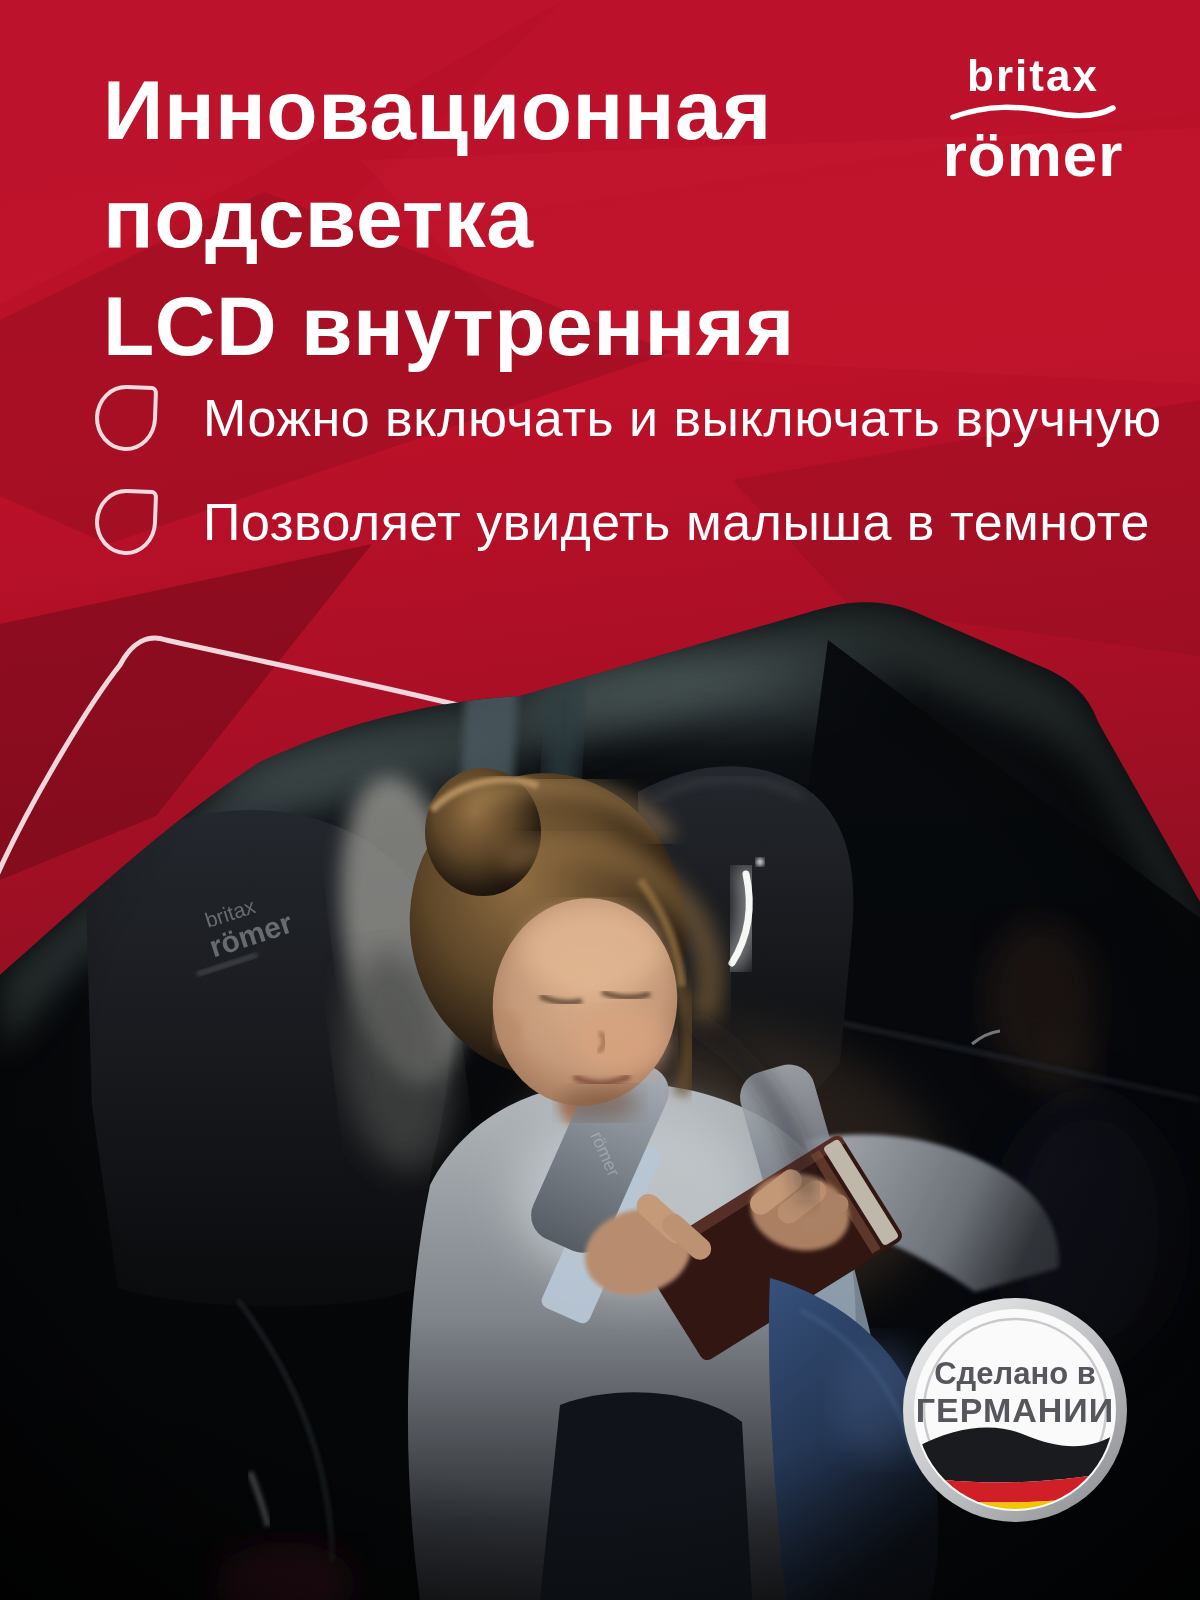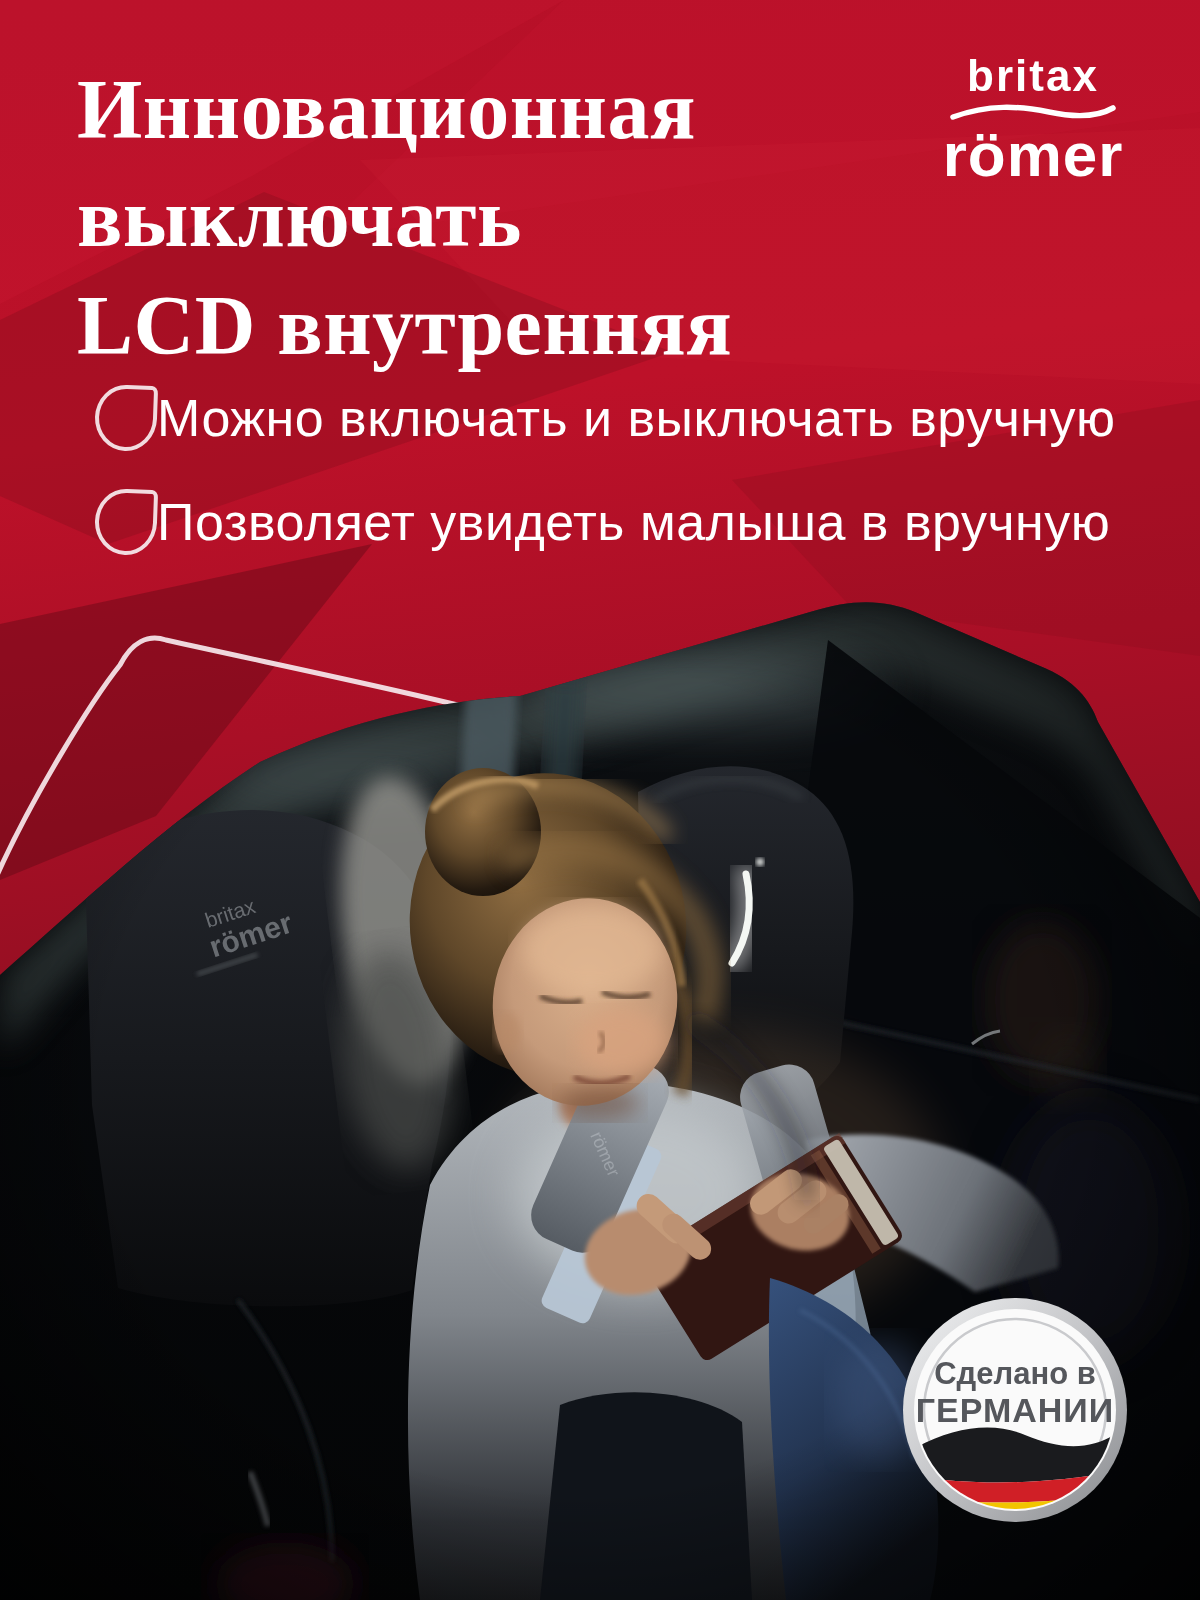--- a/index.html
+++ b/index.html
@@ -12,33 +12,33 @@
   .facet1{background:#d01d38;opacity:.22;clip-path:polygon(0 0,47% 0,21% 11%,0 19%);}
   .facet2{background:#d51f3a;opacity:.14;clip-path:polygon(47% 0,100% 0,100% 7%,26% 15%);}
   .facet3{background:#7c0c1a;opacity:.30;clip-path:polygon(0 20%,22% 12%,56% 22%,9% 34%,0 31%);}
   .facet4{background:#540912;opacity:.38;clip-path:polygon(0 39%,31% 34%,13% 51%,0 55%);}
   .facet5{background:#8a0d1f;opacity:.30;clip-path:polygon(61% 30%,100% 25%,100% 41%,71% 38%);}
   .facet6{background:#e03048;opacity:.10;clip-path:polygon(30% 10%,100% 8%,100% 24%,45% 22%);}
 
   .photo-svg{position:absolute;left:0;top:0;z-index:2;}
 
   .page-title{
-    position:absolute;left:77px;top:56px;z-index:3;color:#fff;
-    font-size:84px;font-weight:700;line-height:108px;letter-spacing:.5px;font-family:Liberation Serif, serif;
+    position:absolute;left:103px;top:56px;z-index:3;color:#fff;
+    font-size:84px;font-weight:700;line-height:108px;letter-spacing:.5px;
   }
   .brand-logo{
     position:absolute;left:938px;top:54px;width:190px;z-index:3;color:#fff;
     text-align:center;line-height:1;
   }
   .brand-top{font-size:44px;font-weight:700;letter-spacing:2px;display:block;}
   .brand-wave{display:block;margin:2px auto 0;}
   .brand-bottom{font-size:62px;font-weight:700;letter-spacing:1px;display:block;margin-top:0px;}
 
   .features{position:absolute;left:95px;top:385px;z-index:3;}
-  .feature-row{display:flex;align-items:center;height:66px;margin-bottom:38px;}
+  .feature-row{display:flex;align-items:center;gap:46px;height:66px;margin-bottom:38px;}
   .drop-icon{
     width:54px;height:58px;flex:0 0 auto;border:4px solid #f6e7ea;
     border-radius:52% 10% 52% 52% / 52% 12% 52% 52%;
     transform:rotate(2deg);opacity:.95;
   }
   .feature-text{color:#fff;font-size:52px;font-weight:400;letter-spacing:.5px;white-space:nowrap;}
 </style>
 </head>
 <body>
 
@@ -263,36 +263,36 @@
         <path d="M-100,66 C-40,76 30,74 100,62 L100,84 C30,94 -40,96 -100,86 Z" fill="#d01f26"></path>
         <path d="M-100,86 C-40,96 30,94 100,84 L100,110 L-100,110 Z" fill="#f2c500"></path>
       </g>
       <text x="0" y="-26" text-anchor="middle" font-size="31" font-weight="700" fill="#55575c">Сделано в</text>
       <text x="0" y="12" text-anchor="middle" font-size="34" font-weight="700" fill="#55575c" letter-spacing="1">ГЕРМАНИИ</text>
     </g>
   </svg>
 
   <div class="page-title">
     <div>Инновационная</div>
-    <div>выключать</div>
+    <div>подсветка</div>
     <div>LCD внутренняя</div>
   </div>
 
   <div class="brand-logo">
     <span class="brand-top">britax</span>
     <svg class="brand-wave" width="168" height="24" viewBox="0 0 168 24">
       <path d="M4,17 C40,4 70,6 100,12 C128,18 150,16 164,8" fill="none" stroke="#ffffff" stroke-width="5.5" stroke-linecap="round"></path>
     </svg>
     <span class="brand-bottom">römer</span>
   </div>
 
   <div class="features">
     <div class="feature-row">
       <div class="drop-icon"></div>
       <div class="feature-text">Можно включать и выключать вручную</div>
     </div>
     <div class="feature-row">
       <div class="drop-icon"></div>
-      <div class="feature-text">Позволяет увидеть малыша в вручную</div>
+      <div class="feature-text">Позволяет увидеть малыша в темноте</div>
     </div>
   </div>
 
 </div>
 
 </body></html>

